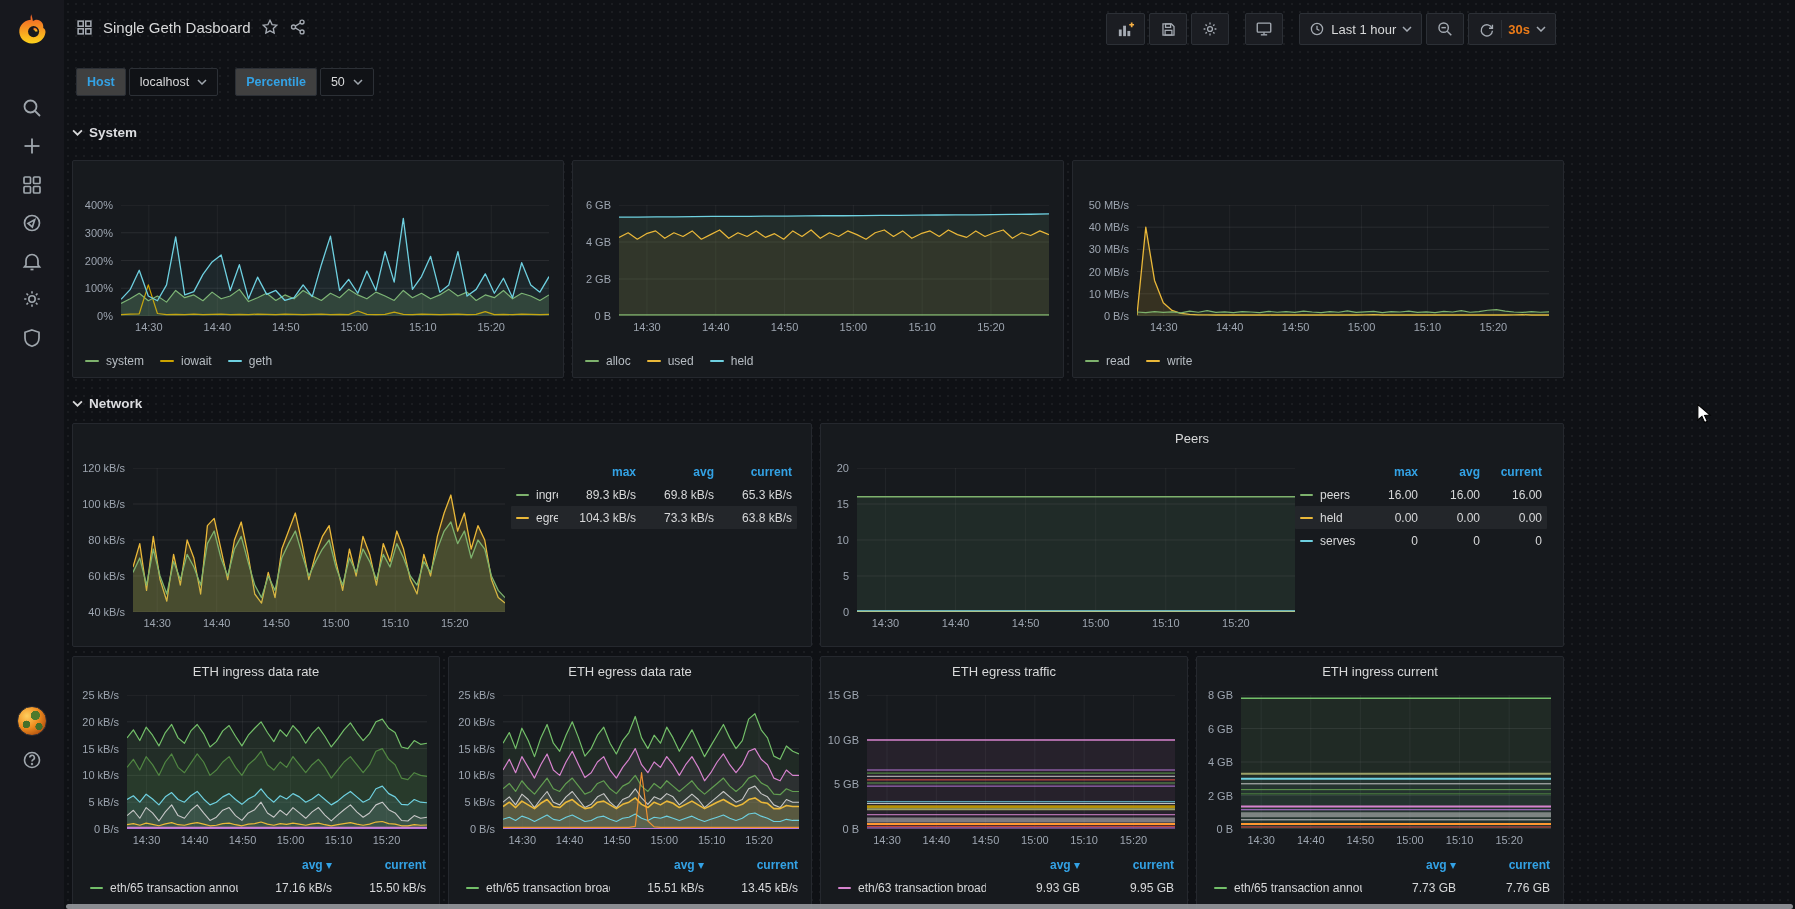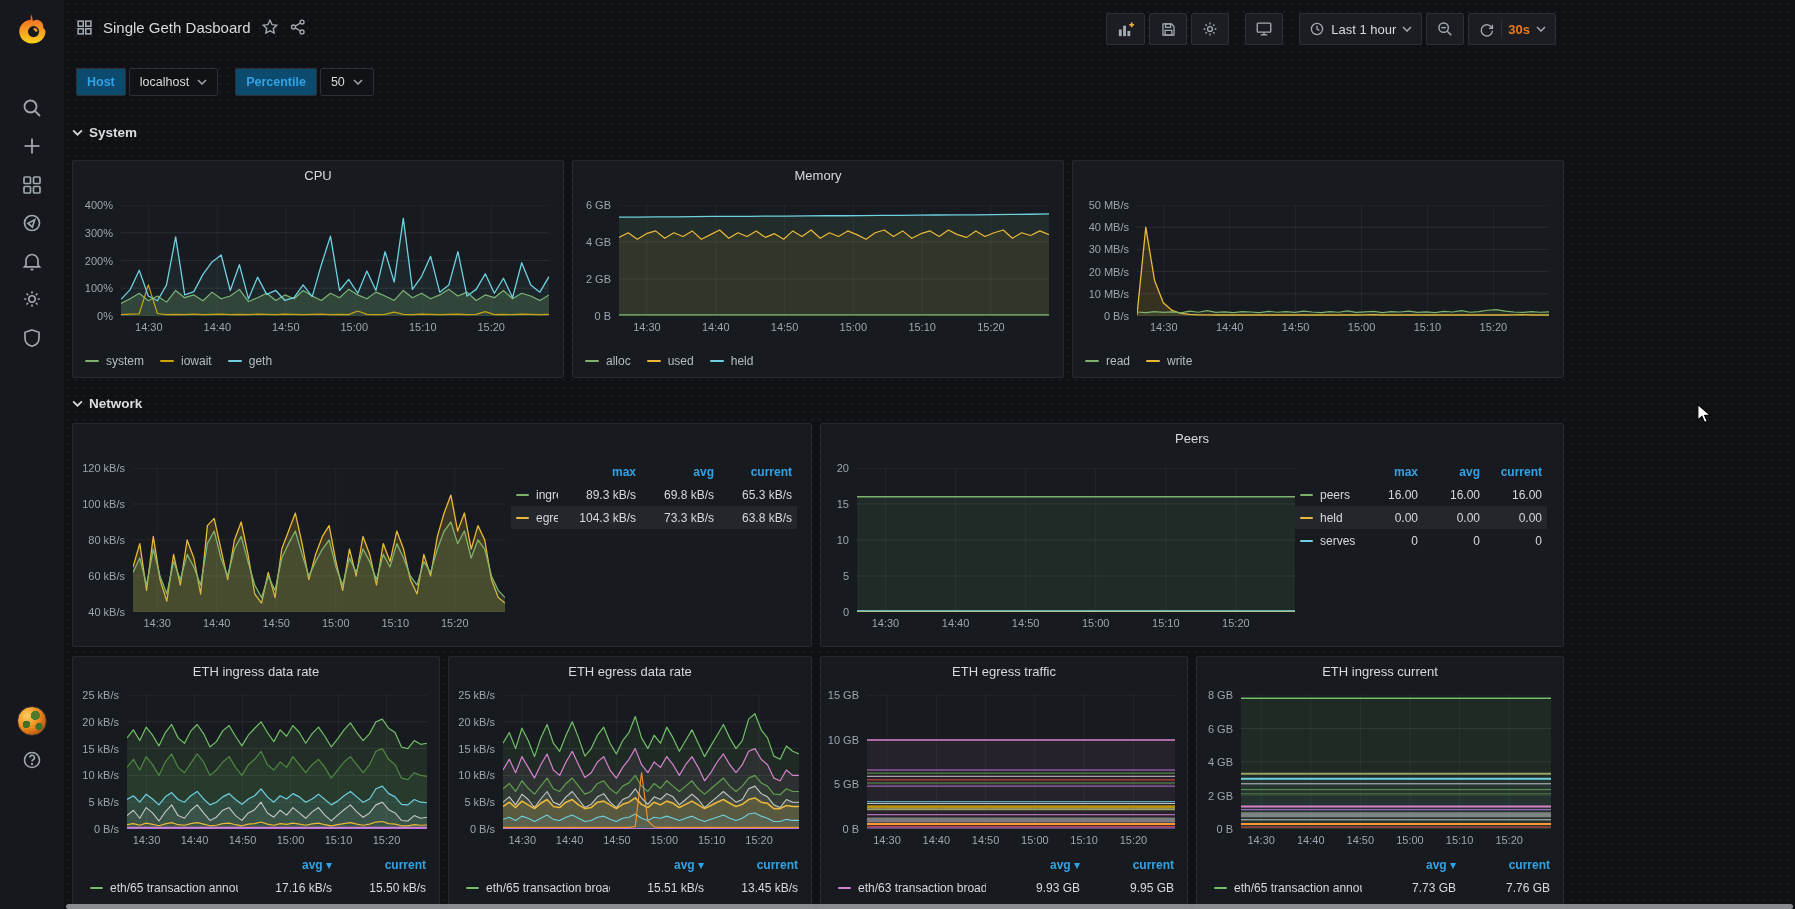--- a/index.html
+++ b/index.html
@@ -29,21 +29,21 @@
   .dash-title { font-size:15px; color:#d8d9da; }
   .nav-right { position:absolute; right:239px; top:13px; display:flex; gap:4px; align-items:center; }
   .nav-btn { height:32px; min-width:38px; padding:0 9px; background:#1b1d22; border:1px solid #2c3036; border-radius:2px;
     display:flex; align-items:center; justify-content:center; gap:6px; color:#a5abb3; cursor:pointer; font-size:13px; }
   .nav-btn.text { color:#d8d9da; }
   .orange { color:#eb7b18; font-weight:700; }
   .gap { width:8px; }
   
   .var-row { position:absolute; left:76px; top:68px; display:flex; gap:17px; }
   .var-group { display:flex; gap:3px; }
-  .var-chip { height:28px; display:flex; align-items:center; padding:0 10px; background:#0c4a6e; border:1px solid #2c3036; border-radius:2px; font-size:12.5px; }
+  .var-chip { height:28px; display:flex; align-items:center; padding:0 10px; background:#404040; border:1px solid #2c3036; border-radius:2px; font-size:12.5px; }
   .var-label { color:#33a2e5; font-weight:600; }
   .var-value { color:#d8d9da; gap:8px; cursor:pointer; background:#101216; }
   
   .row-header { position:absolute; display:flex; align-items:center; gap:6px; font-size:13.5px; font-weight:700; color:#dcdde0; cursor:pointer; }
   
   .panel { position:absolute; background:#171a1e; border:1px solid #25282e; border-radius:2px; }
   .panel-title { text-align:center; margin-top:7px; font-size:13px; font-weight:500; color:#d8d9da; cursor:pointer; }
   .plotrow { position:absolute; display:flex; }
   .yaxis { position:relative; height:100%; }
   .ylab { position:absolute; right:8px; transform:translateY(-50%); font-size:11px; color:#9da5b0; white-space:nowrap; }
@@ -257,21 +257,20 @@
   <span>System</span>
 </div>
 <div class="row-header" style="left:72px;top:396px">
   <svg class="ic" width="11" height="7" viewBox="0 0 10 6" fill="none" stroke="#d8d9da" stroke-width="1.6">
       <path d="M1 1l4 4 4-4"></path>
     </svg>
   <span>Network</span>
 </div>
 
 <div class="panel" style="left:72px;top:160px;width:492px;height:218px">
-  <div class="panel-title">CPU</div>
   <div class="plotrow" style="top:44px;left:6px;right:14px;bottom:61px">
     <div class="yaxis" style="width:42px">
         <div class="ylab" style="top: 0%;">400%</div>
         <div class="ylab" style="top: 25%;">300%</div>
         <div class="ylab" style="top: 50%;">200%</div>
         <div class="ylab" style="top: 75%;">100%</div>
         <div class="ylab" style="top: 100%;">0%</div>
       </div>
     <div class="plot">
         <svg viewBox="0 0 1000 300" preserveAspectRatio="none" class="chart-svg">
@@ -310,21 +309,20 @@
         <span class="">iowait</span>
       </span>
       <span class="legend-item">
         <span class="dash" style="background: rgb(110, 208, 224);"></span>
         <span class="">geth</span>
       </span>
     </div>
 </div>
 
 <div class="panel" style="left:572px;top:160px;width:492px;height:218px">
-  <div class="panel-title">Memory</div>
   <div class="plotrow" style="top:44px;left:6px;right:14px;bottom:61px">
     <div class="yaxis" style="width:40px">
         <div class="ylab" style="top: 0%;">6 GB</div>
         <div class="ylab" style="top: 33.3333%;">4 GB</div>
         <div class="ylab" style="top: 66.6667%;">2 GB</div>
         <div class="ylab" style="top: 100%;">0 B</div>
       </div>
     <div class="plot">
         <svg viewBox="0 0 1000 300" preserveAspectRatio="none" class="chart-svg">
           <line x1="0" y1="0" x2="1000" y2="0" stroke="rgba(255,255,255,0.08)" stroke-width="1" vector-effect="non-scaling-stroke"></line>

